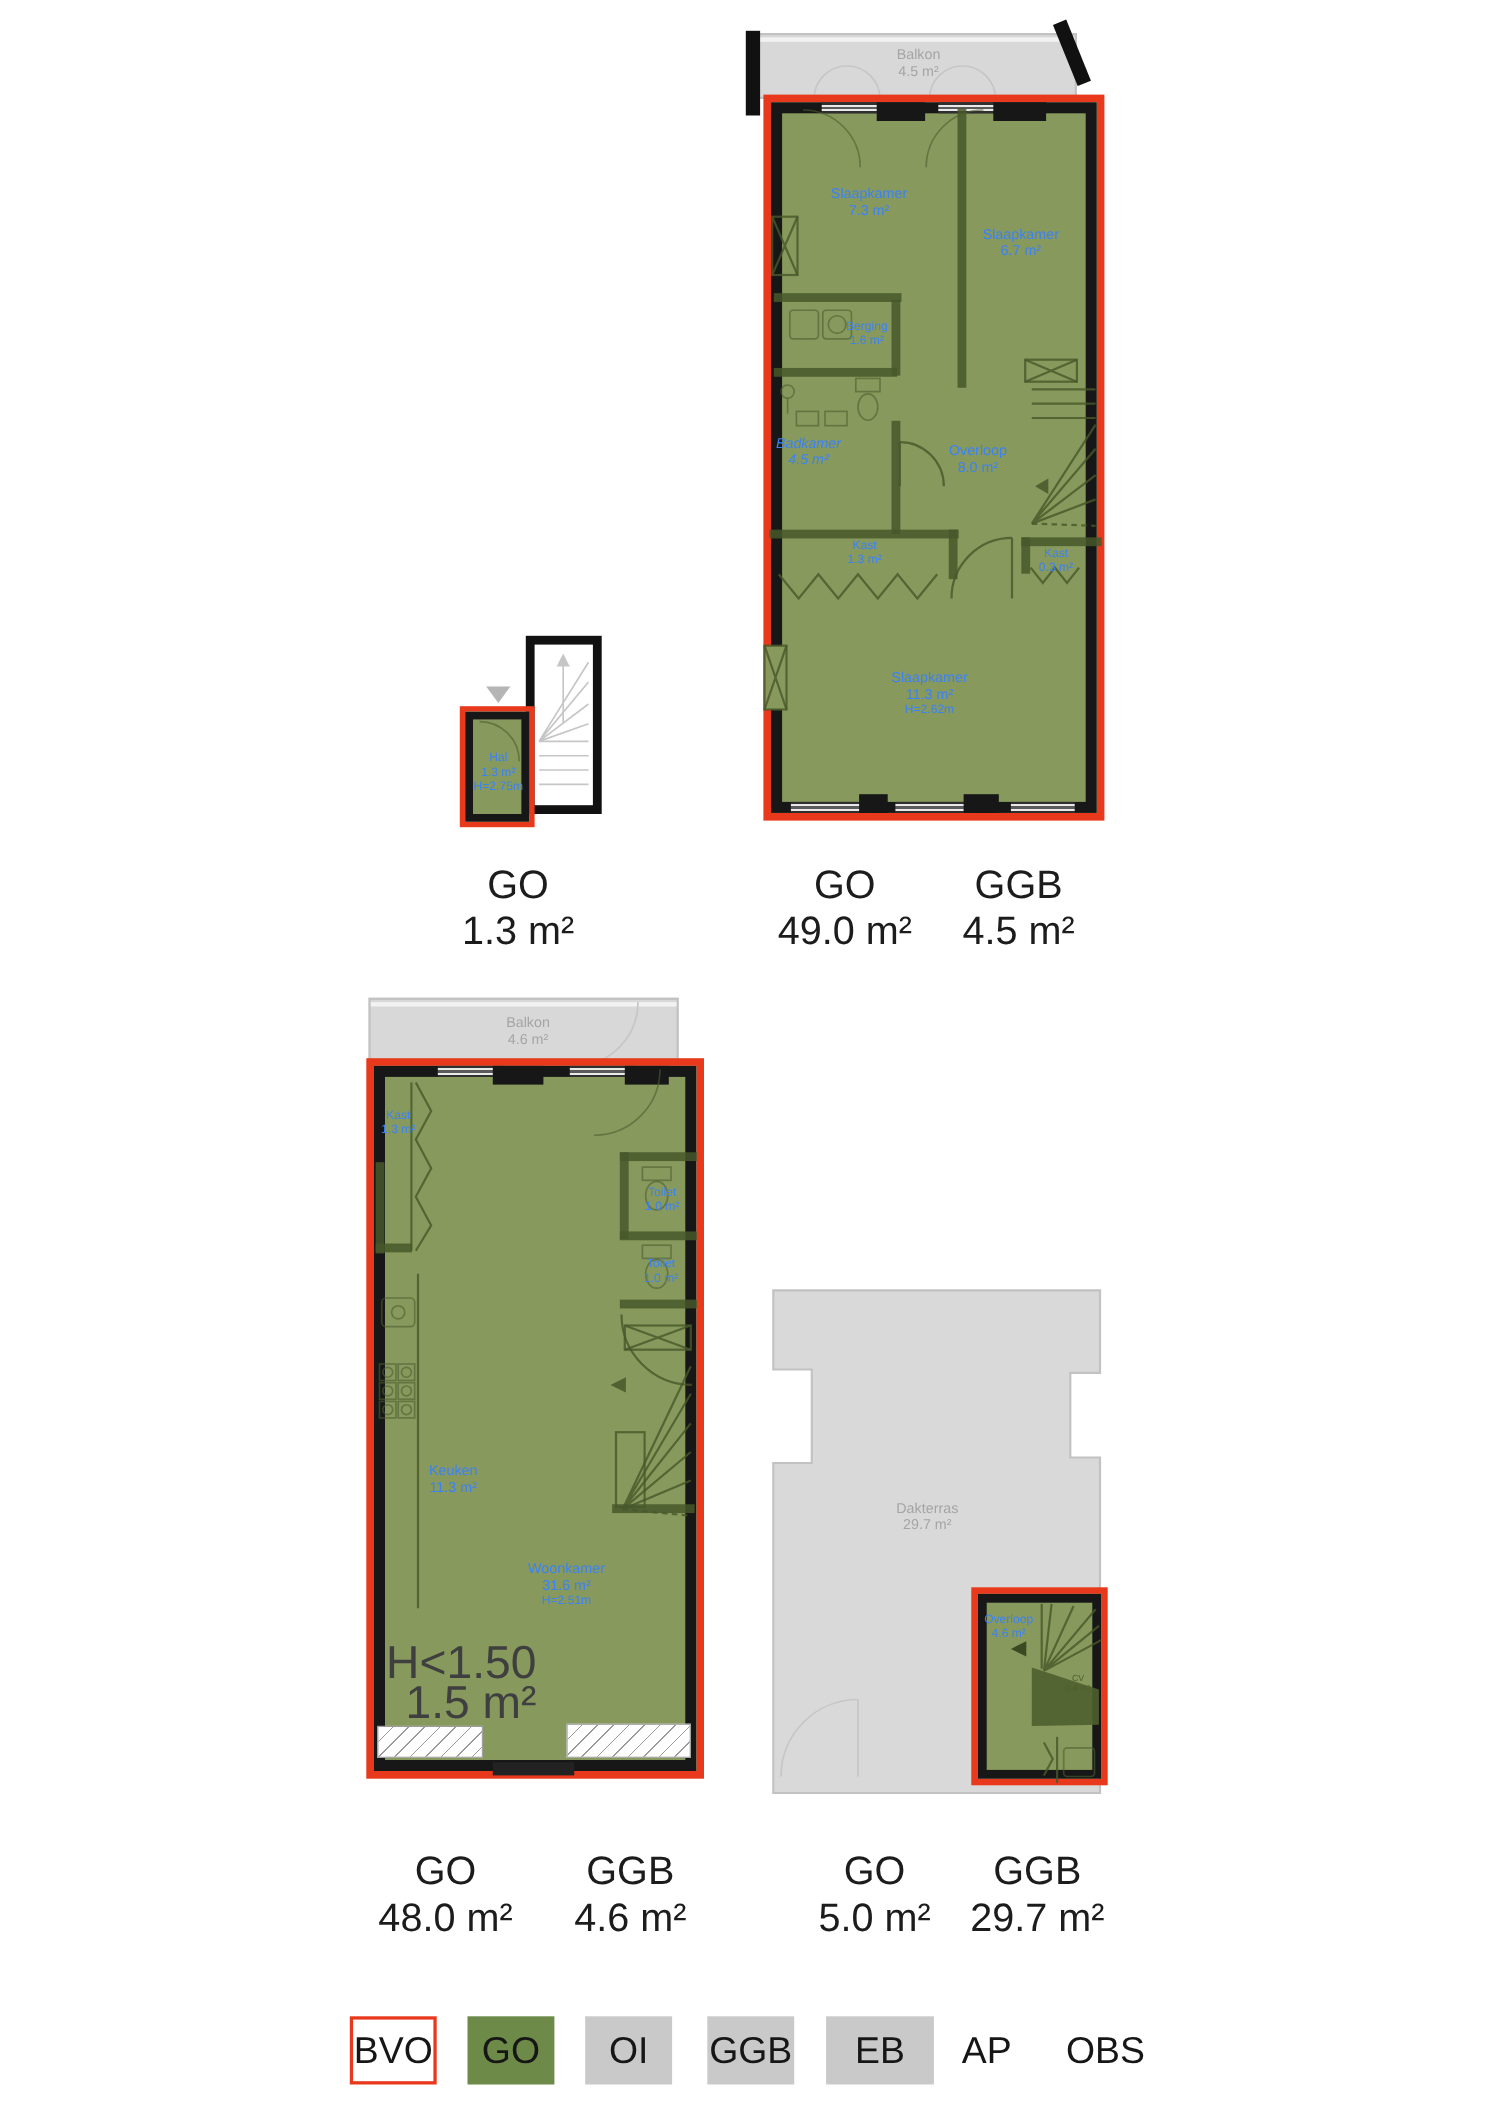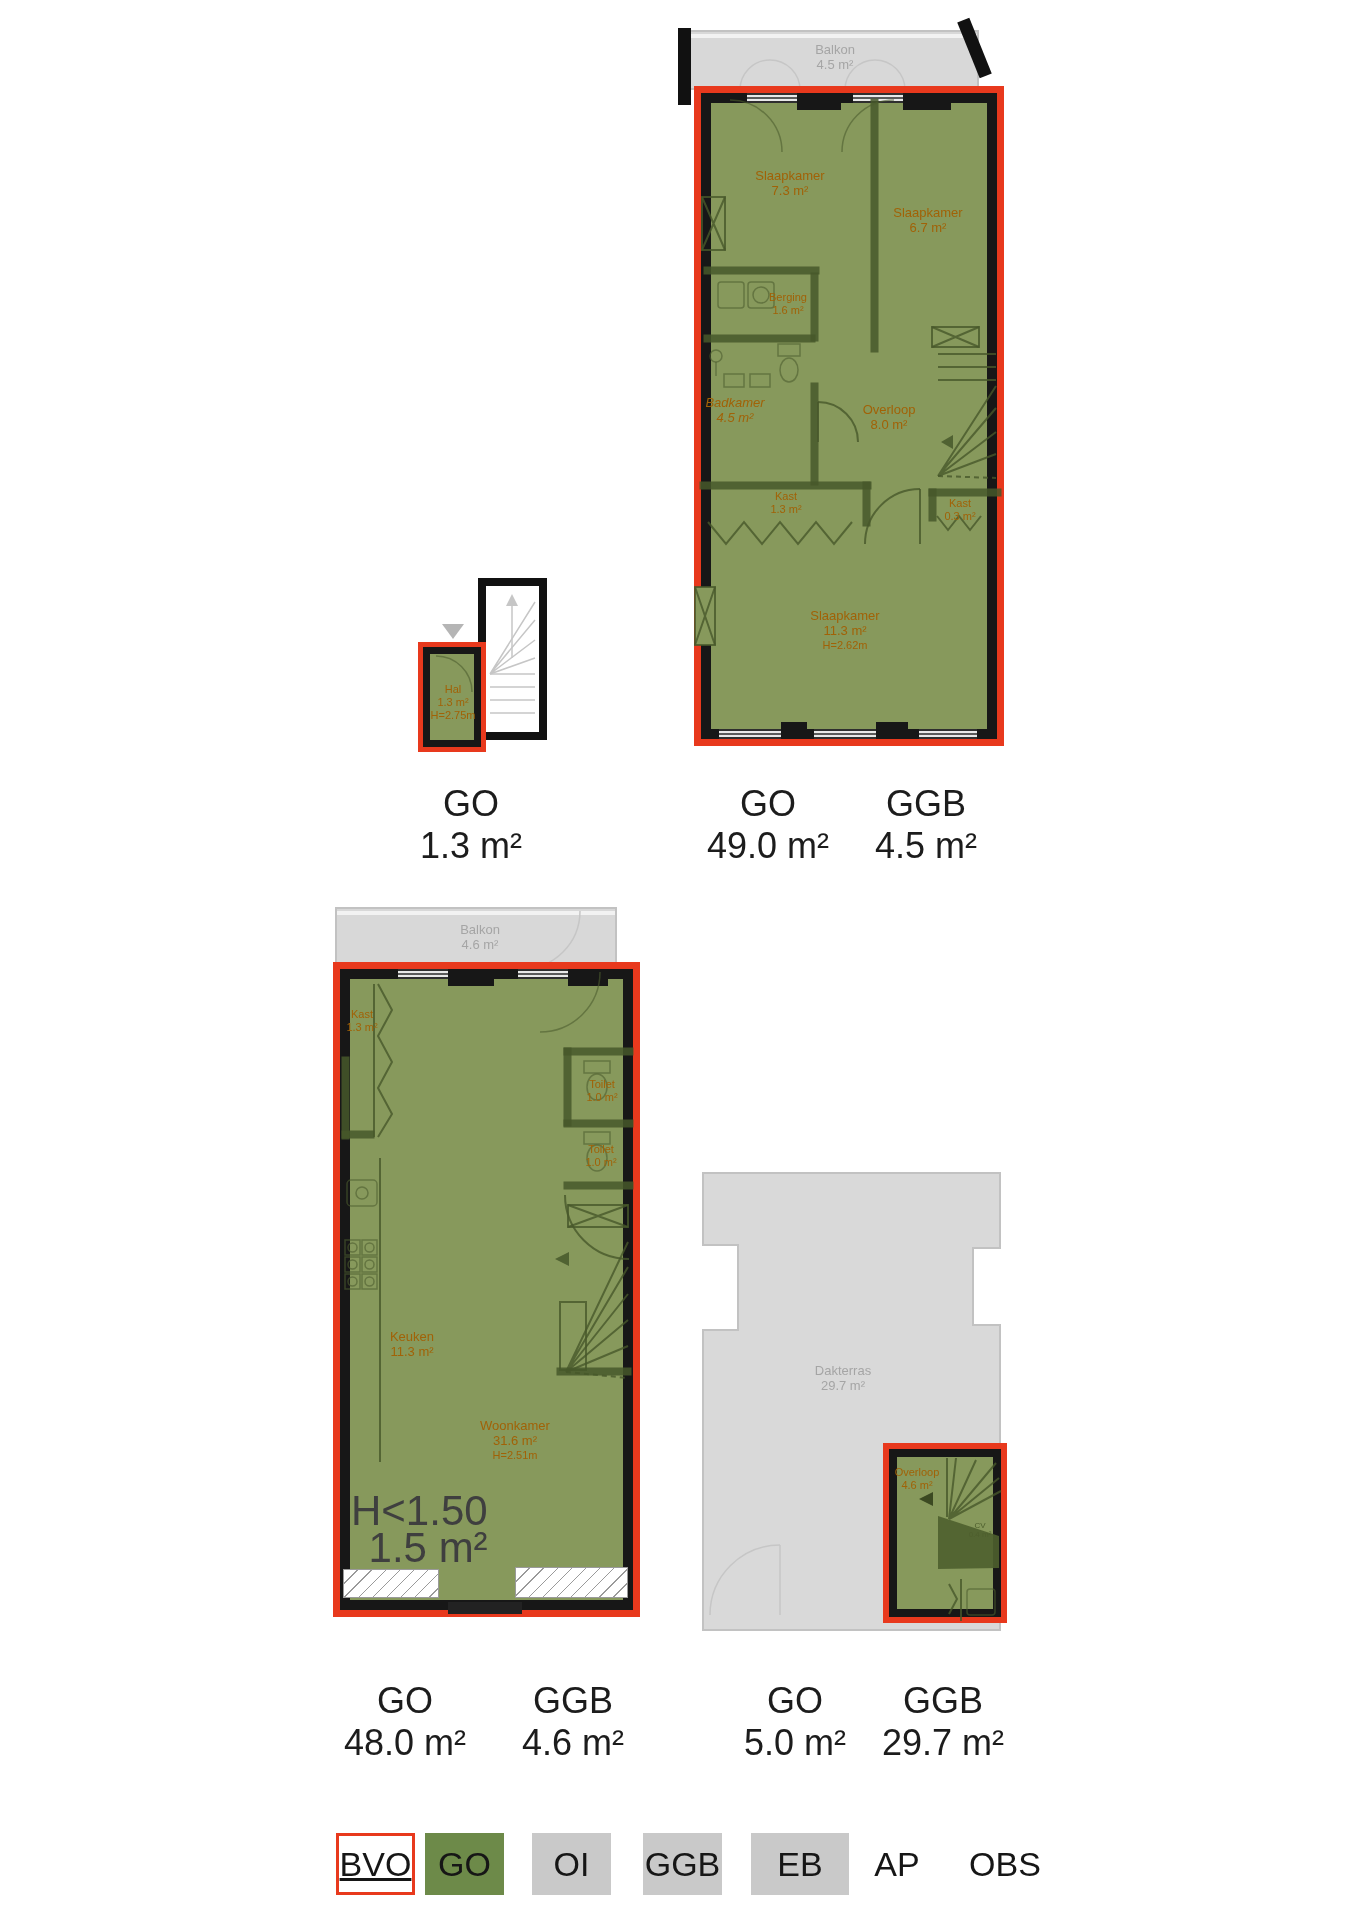--- a/index.html
+++ b/index.html
@@ -15,21 +15,21 @@
   .plan-red{position:absolute;border:7px solid #e8391d;box-sizing:border-box;background:transparent;}
   .plan-red.thin{border-width:5px;}
   .plan-black{position:absolute;inset:0;border:10px solid #171717;background:#87995c;}
   .plan-black.thin{border-width:7px;}
   .pier{position:absolute;background:#171717;}
   .winseg{position:absolute;height:10px;
           background:linear-gradient(to bottom,#2f2f2f 0 2px,#e9e9e9 2px 4px,#5a5a5a 4px 6px,#e9e9e9 6px 8px,#2f2f2f 8px 10px);}
   .winseg.bot{bottom:0;}
 
   
-  .rlabel{position:absolute;width:120px;text-align:center;color:#a16207;
+  .rlabel{position:absolute;width:120px;text-align:center;color:#3b82f6;
           font-size:13px;line-height:15px;}
   .rlabel .h{font-size:11px;}
   .rlabel.sm{font-size:11px;line-height:13px;width:90px;}
   .rlabel.xs{font-size:8px;line-height:9px;width:44px;color:#4e5f2e;}
   .rlabel.gray{color:#a5a5a5;}
   .lownote{position:absolute;color:#3f3f3f;font-size:42px;line-height:37px;text-align:right;}
   .metric{position:absolute;width:170px;text-align:center;color:#1c1c1c;
           font-size:36px;line-height:42px;}
 
   
@@ -352,21 +352,21 @@
   </div>
   <div class="metric" style="left:710px;top:1680px;">
     <div>GO</div>
     <div>5.0 m²</div>
   </div>
   <div class="metric" style="left:858px;top:1680px;">
     <div>GGB</div>
     <div>29.7 m²</div>
   </div>
 
-  <div class="lg-box lg-bvo" style="left:336px;text-decoration:underline;">
+  <div class="lg-box lg-bvo" style="left:318px;">
     <span>BVO</span>
   </div>
   <div class="lg-box lg-go" style="left:425px;">
     <span>GO</span>
   </div>
   <div class="lg-box lg-gray" style="left:532px;">
     <span>OI</span>
   </div>
   <div class="lg-box lg-gray" style="left:643px;">
     <span>GGB</span>

